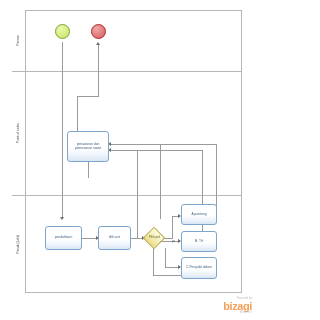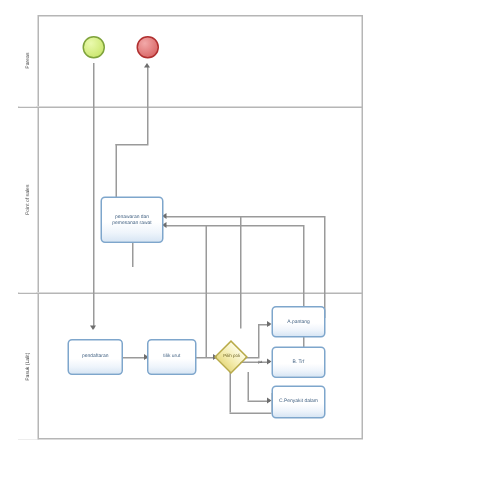--- a/index.html
+++ b/index.html
@@ -234,14 +234,19 @@
 
   <div class="task" style="left:181px;top:257px;width:36px;height:22px;">
     <span>C.Penyakit dalam</span>
   </div>
 
   <div class="gateway" style="left:146px;top:230px;width:16px;height:16px;"></div>
   <div class="gw-label" style="left:145px;top:236px;width:19px;">Pilih poli</div>
 
   <div class="edge-label" style="left:172px;top:240px;">ya</div>
 
+  <div class="logo" style="left:186px;top:298px;width:66px;">
+    <div class="pb">Powered by</div>
+    <div class="bz">bizagi</div>
+    <div class="md">Modeler</div>
+  </div>
 
 </div>
 
 </body></html>

